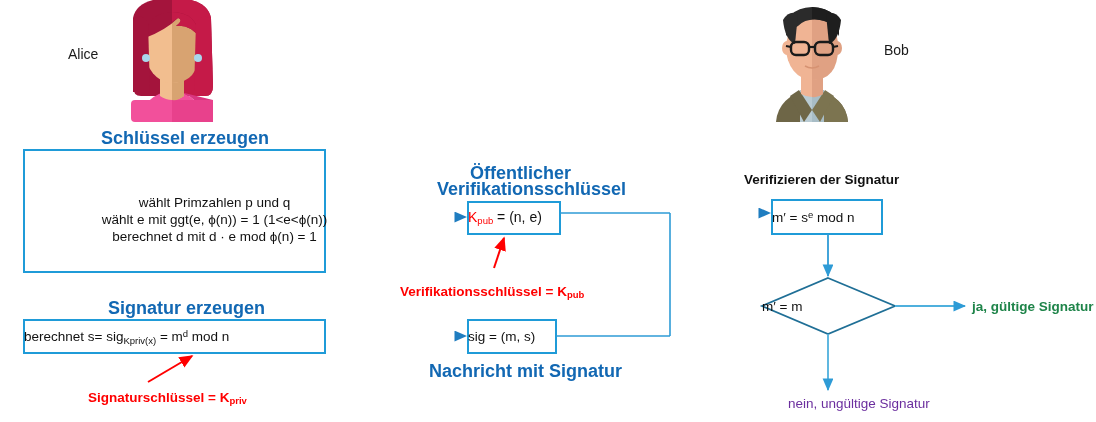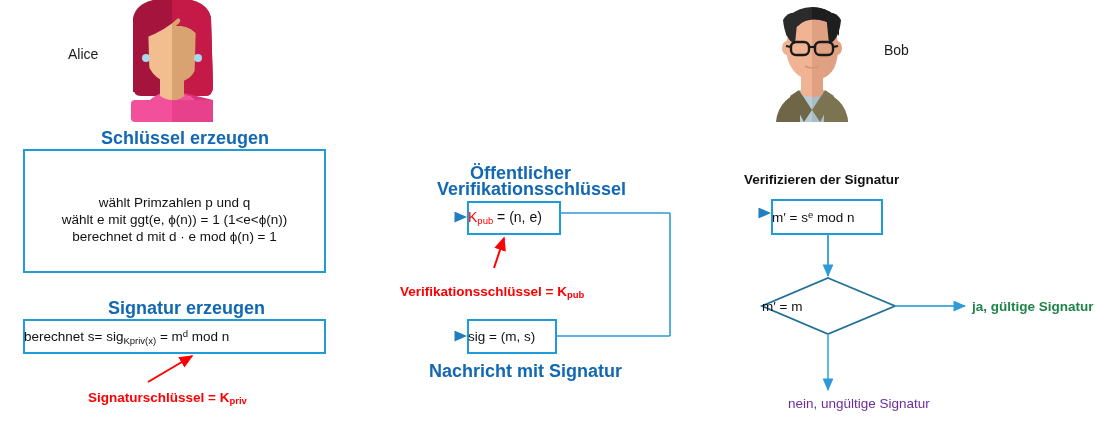--- a/index.html
+++ b/index.html
@@ -10,21 +10,21 @@
 
   .lbl{position:absolute;white-space:nowrap;}
   .lbl-blue{color:#1268B3;font-weight:bold;font-size:18px;}
   .lbl-black{color:#111111;font-weight:bold;font-size:13.5px;}
   .lbl-red{color:#FF0000;font-weight:bold;font-size:13.5px;}
   .lbl-green{color:#1E8449;font-weight:bold;font-size:13.5px;}
   .lbl-purple{color:#6B2E9E;font-weight:normal;font-size:13.5px;margin-left:40px;}
   .name{color:#1a1a1a;font-size:14px;font-weight:normal;}
 
   .boxtext{position:absolute;color:#111111;font-size:13.5px;line-height:17px;
-           text-align:center;white-space:nowrap;}
+           text-align:center;white-space:nowrap;padding-left:40px;}
   .kred{color:#FF0000;font-weight:normal;}
   sub{font-size:9.5px;vertical-align:-0.25em;}
   sup{font-size:9.5px;vertical-align:0.45em;}
   .ctr{position:absolute;display:flex;align-items:center;justify-content:flex-start;}
 </style>
 </head>
 <body>
 
 <div class="stage">
 

